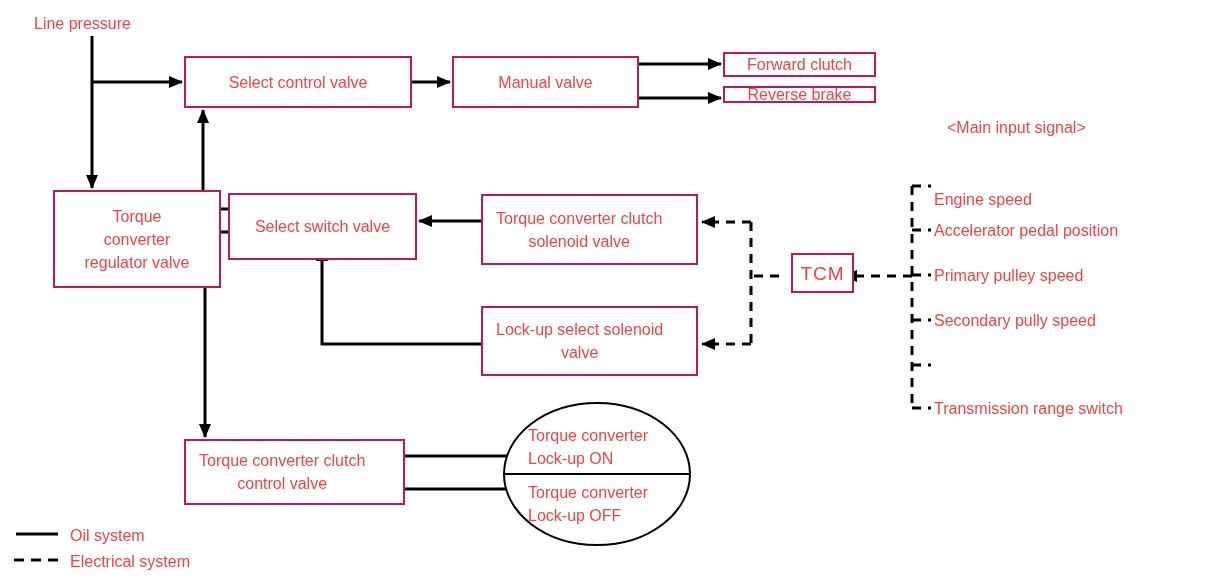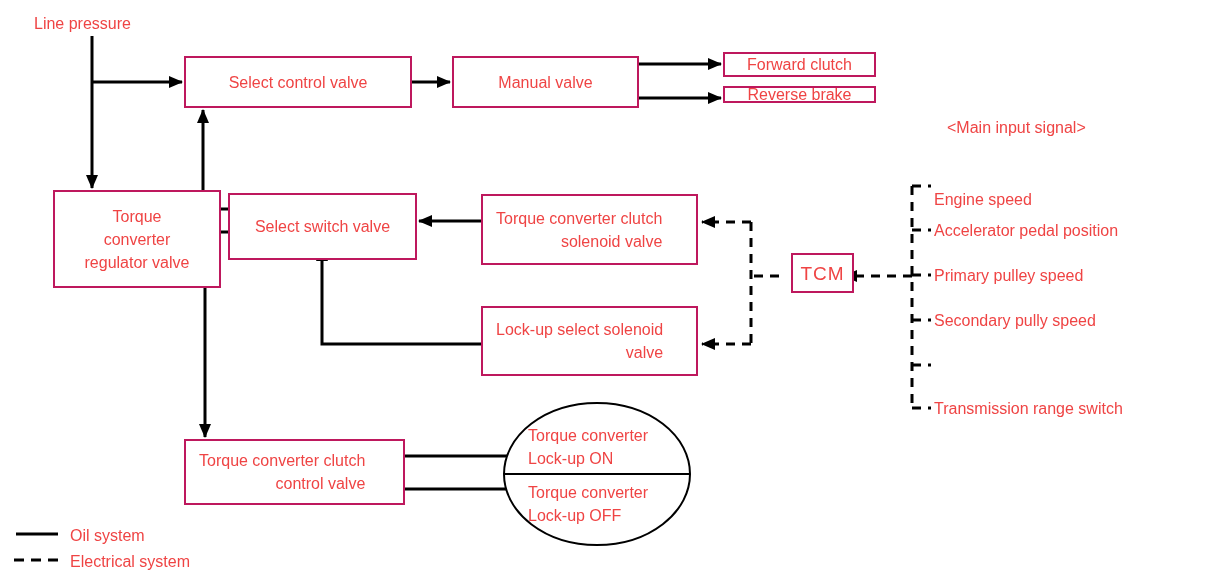--- a/index.html
+++ b/index.html
@@ -17,21 +17,21 @@
     box-sizing:border-box;
     border:2px solid #be185d;
     background:#fff;
     display:flex;
     align-items:center;
     font-size:16px;
     line-height:23px;
     white-space:pre-line;
   }
   .box.center{justify-content:center;text-align:center;}
-  .box.left{justify-content:flex-start;text-align:right;padding-left:13px;padding-right:4px;}
+  .box.left{justify-content:flex-start;text-align:center;padding-left:13px;padding-right:4px;}
   .lbl{
     position:absolute;
     font-size:16px;
     line-height:23px;
     white-space:pre-line;
   }
   .tcm-text{font-size:19px;letter-spacing:1px;}
 </style>
 </head>
 <body>

